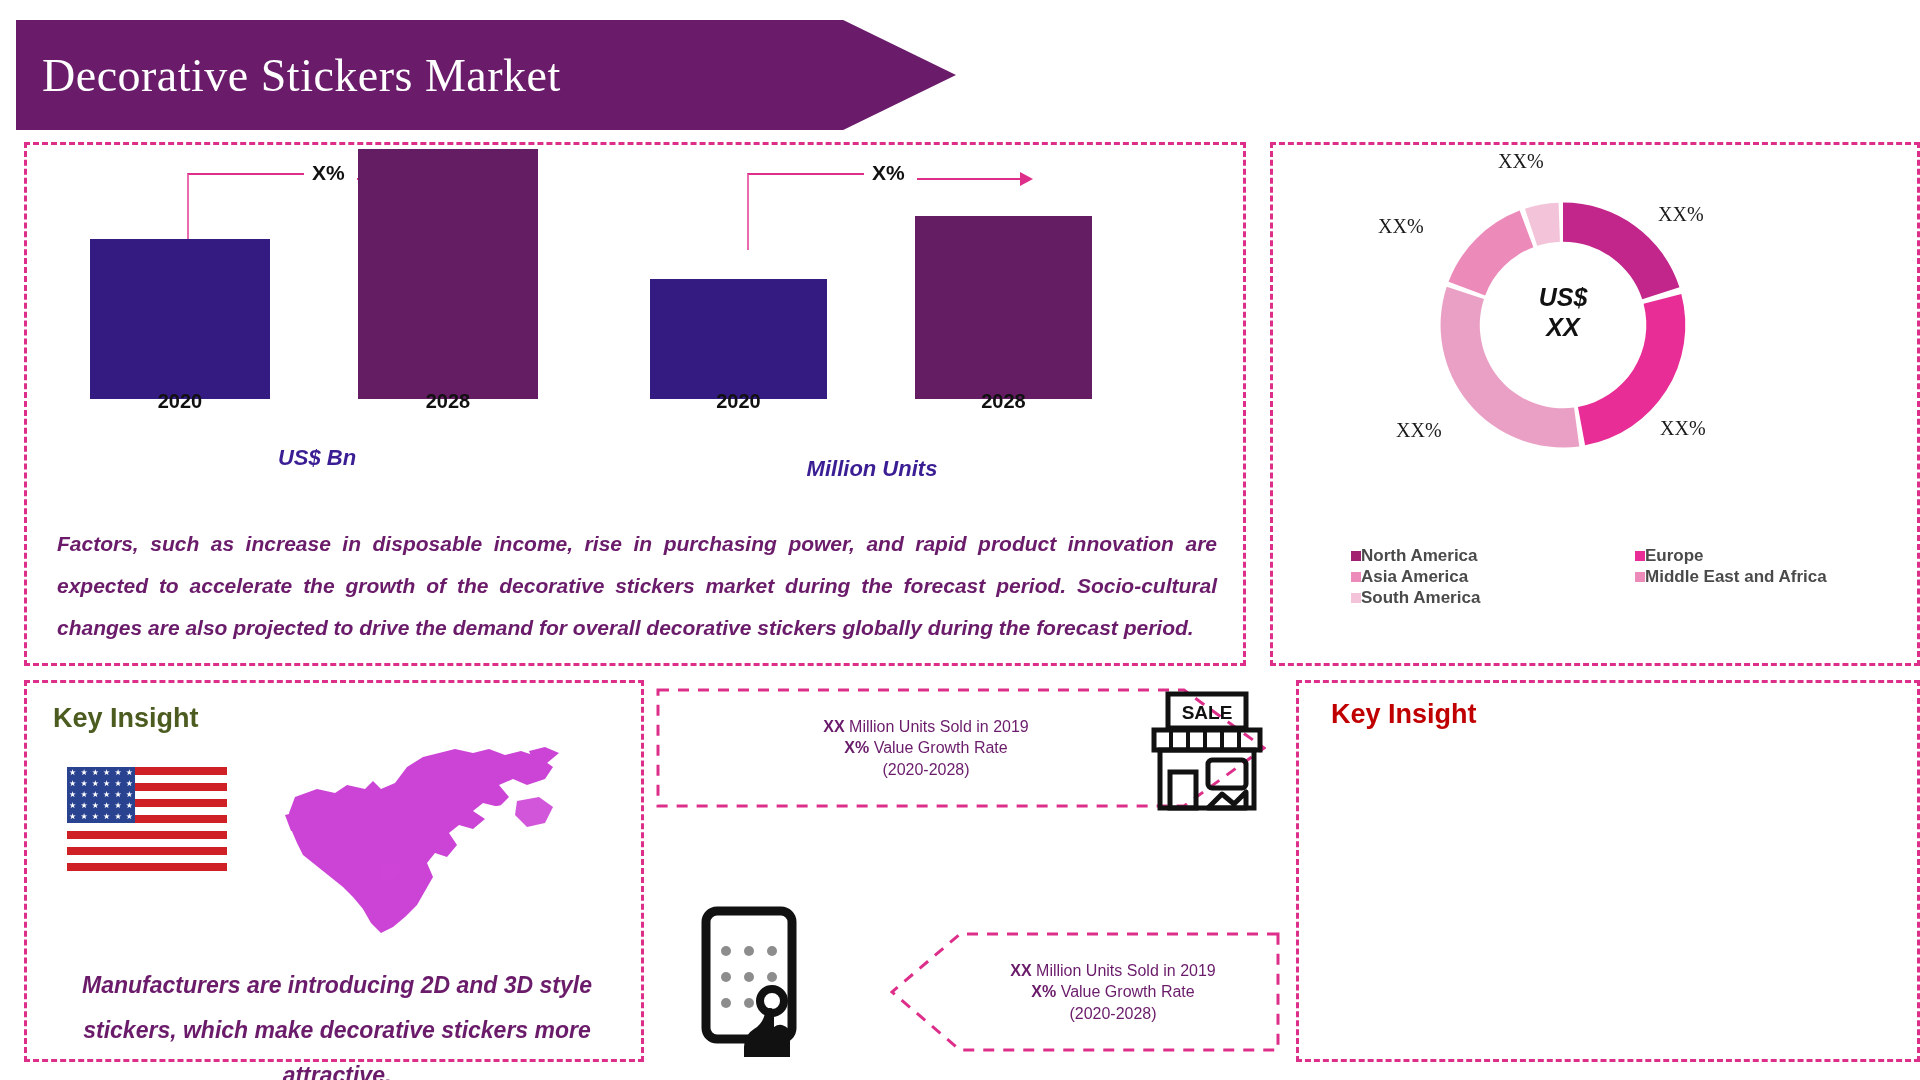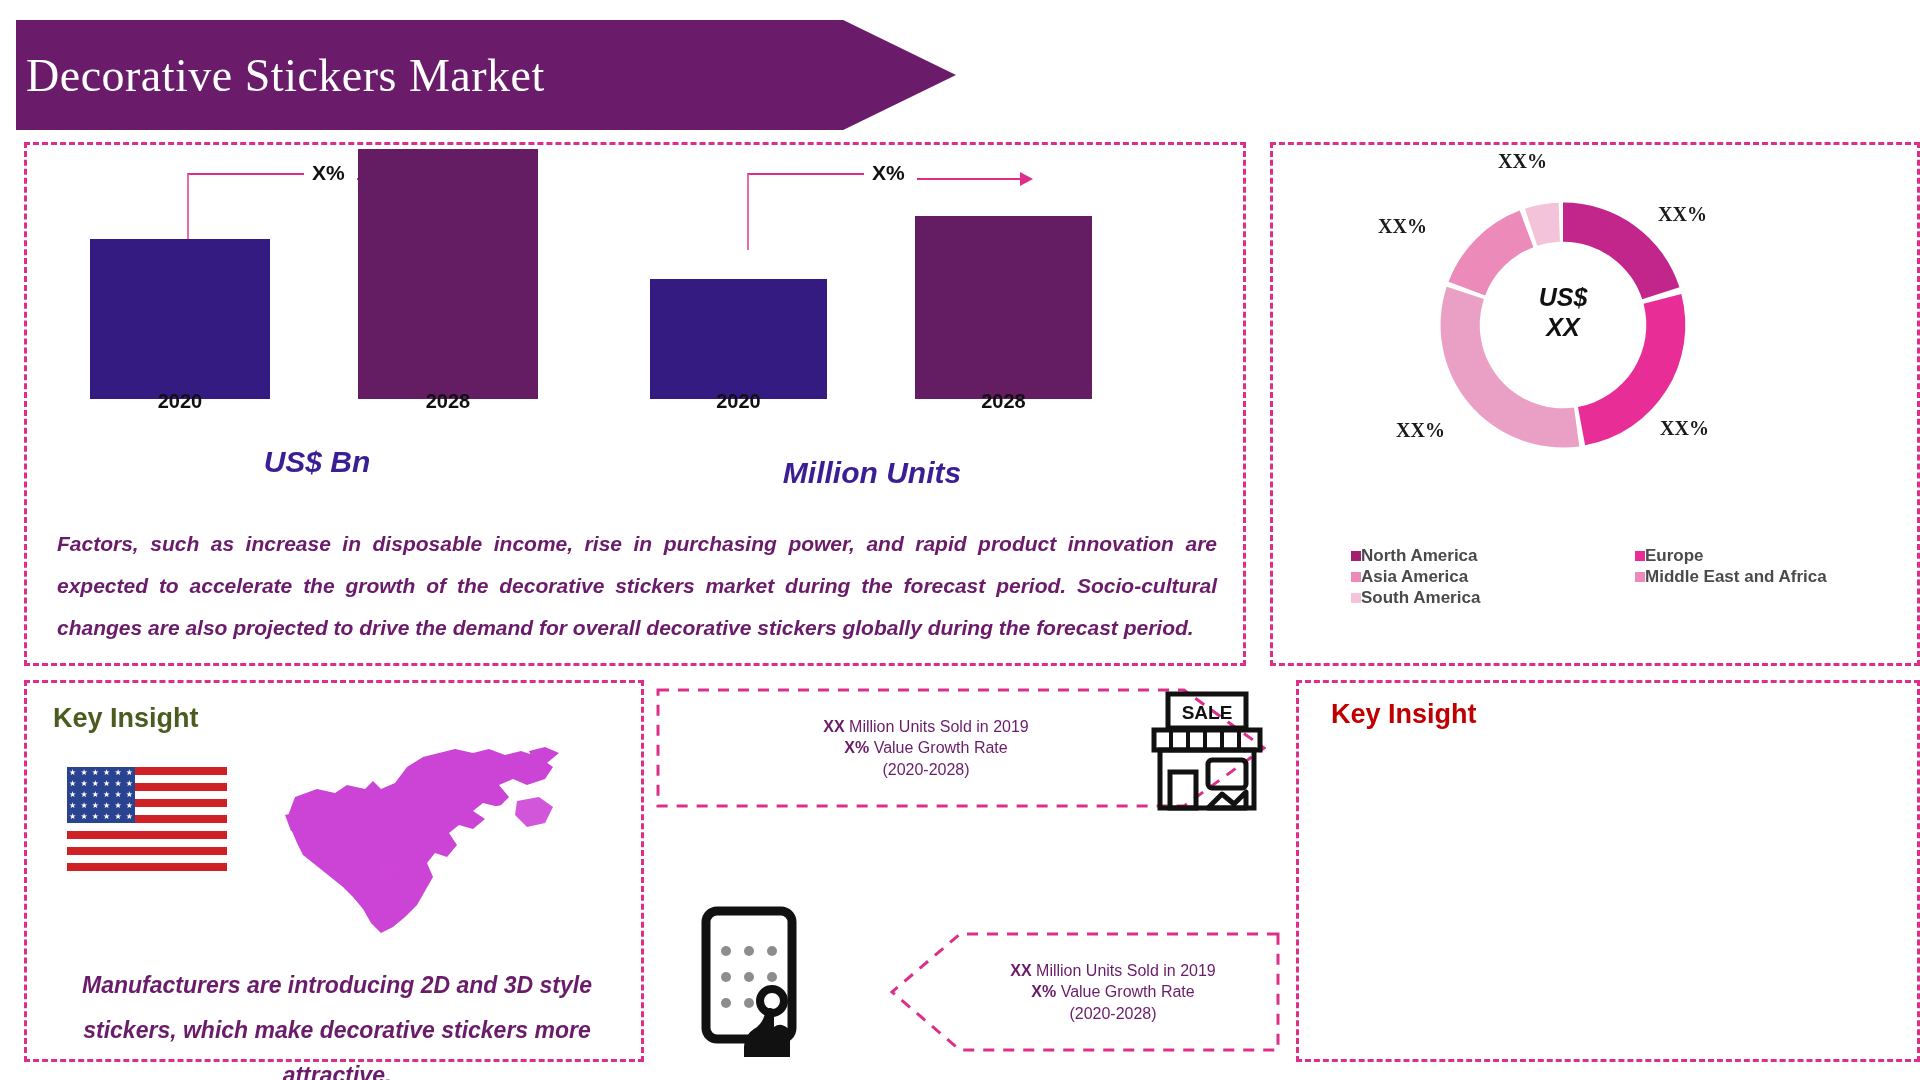--- a/index.html
+++ b/index.html
@@ -26,21 +26,21 @@
     clip-path: polygon(0 0, 88% 0, 100% 50%, 88% 100%, 0 100%);
     display: flex;
     align-items: center;
   }
   #title-text {
     color: #ffffff;
     font-family: "Liberation Serif", serif;
     font-size: 46px;
     font-weight: normal;
     letter-spacing: 0.5px;
-    padding-left: 10px;
+    padding-left: 26px;
     white-space: nowrap;
   }
 
   
   .dashed-panel {
     position: absolute;
     border: 3px dashed #DD2F8A;
     box-sizing: border-box;
     background: #ffffff;
   }
@@ -58,21 +58,21 @@
   .bar-year {
     position: absolute;
     text-align: center;
     font-size: 20px;
     font-weight: bold;
     color: #111111;
     font-family: "Liberation Sans", sans-serif;
   }
   .unit-label {
     position: absolute;
-    font-size: 30px;
+    font-size: 22px;
     font-weight: bold;
     font-style: italic;
     color: #3B1E94;
     text-align: center;
     font-family: "Liberation Sans", sans-serif;
   }
   .cagr-label {
     position: absolute;
     font-size: 21px;
     font-weight: bold;
@@ -129,21 +129,21 @@
     font-style: italic;
     color: #111111;
     line-height: 1.18;
     pointer-events: none;
     font-family: "Liberation Sans", sans-serif;
   }
   .slice-pct {
     position: absolute;
     font-family: "Liberation Serif", serif;
     font-size: 20px;
-    font-weight: bold;
+    font-weight: normal;
     color: #1a1a1a;
     white-space: nowrap;
   }
   #legend {
     position: absolute;
     left: 78px;
     top: 400px;
     width: 560px;
     display: grid;
     grid-template-columns: 1fr 1fr;

